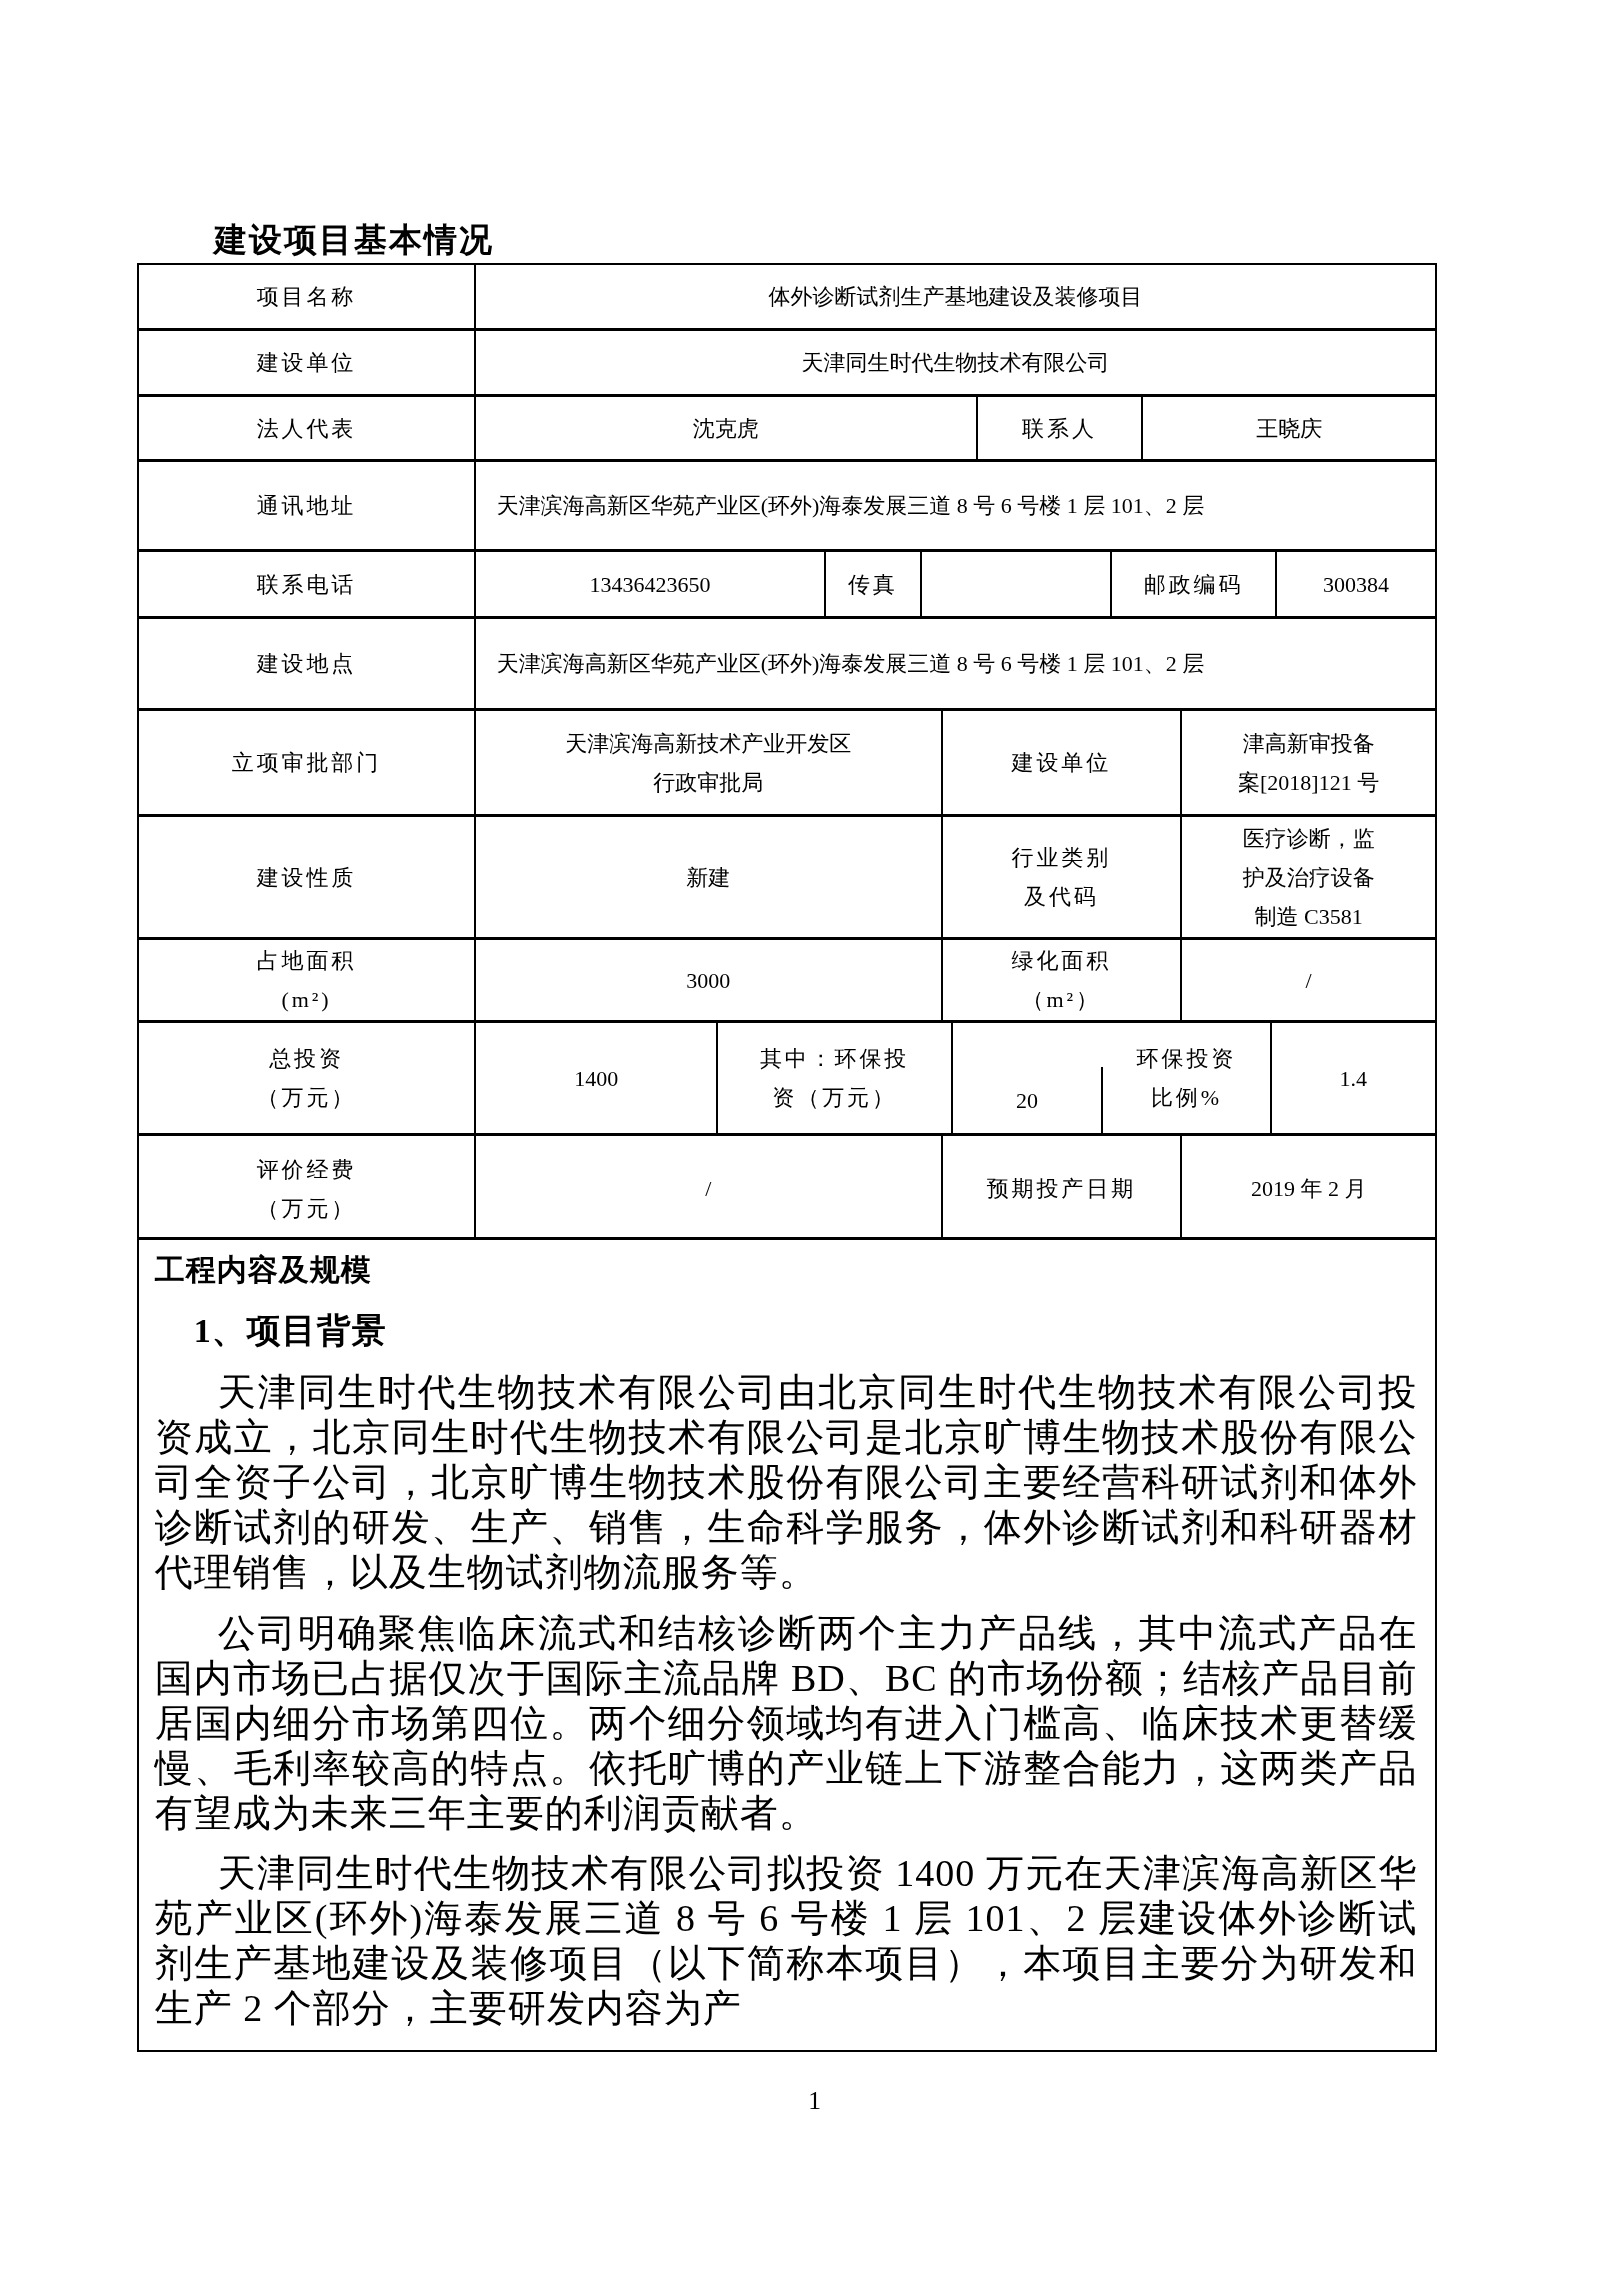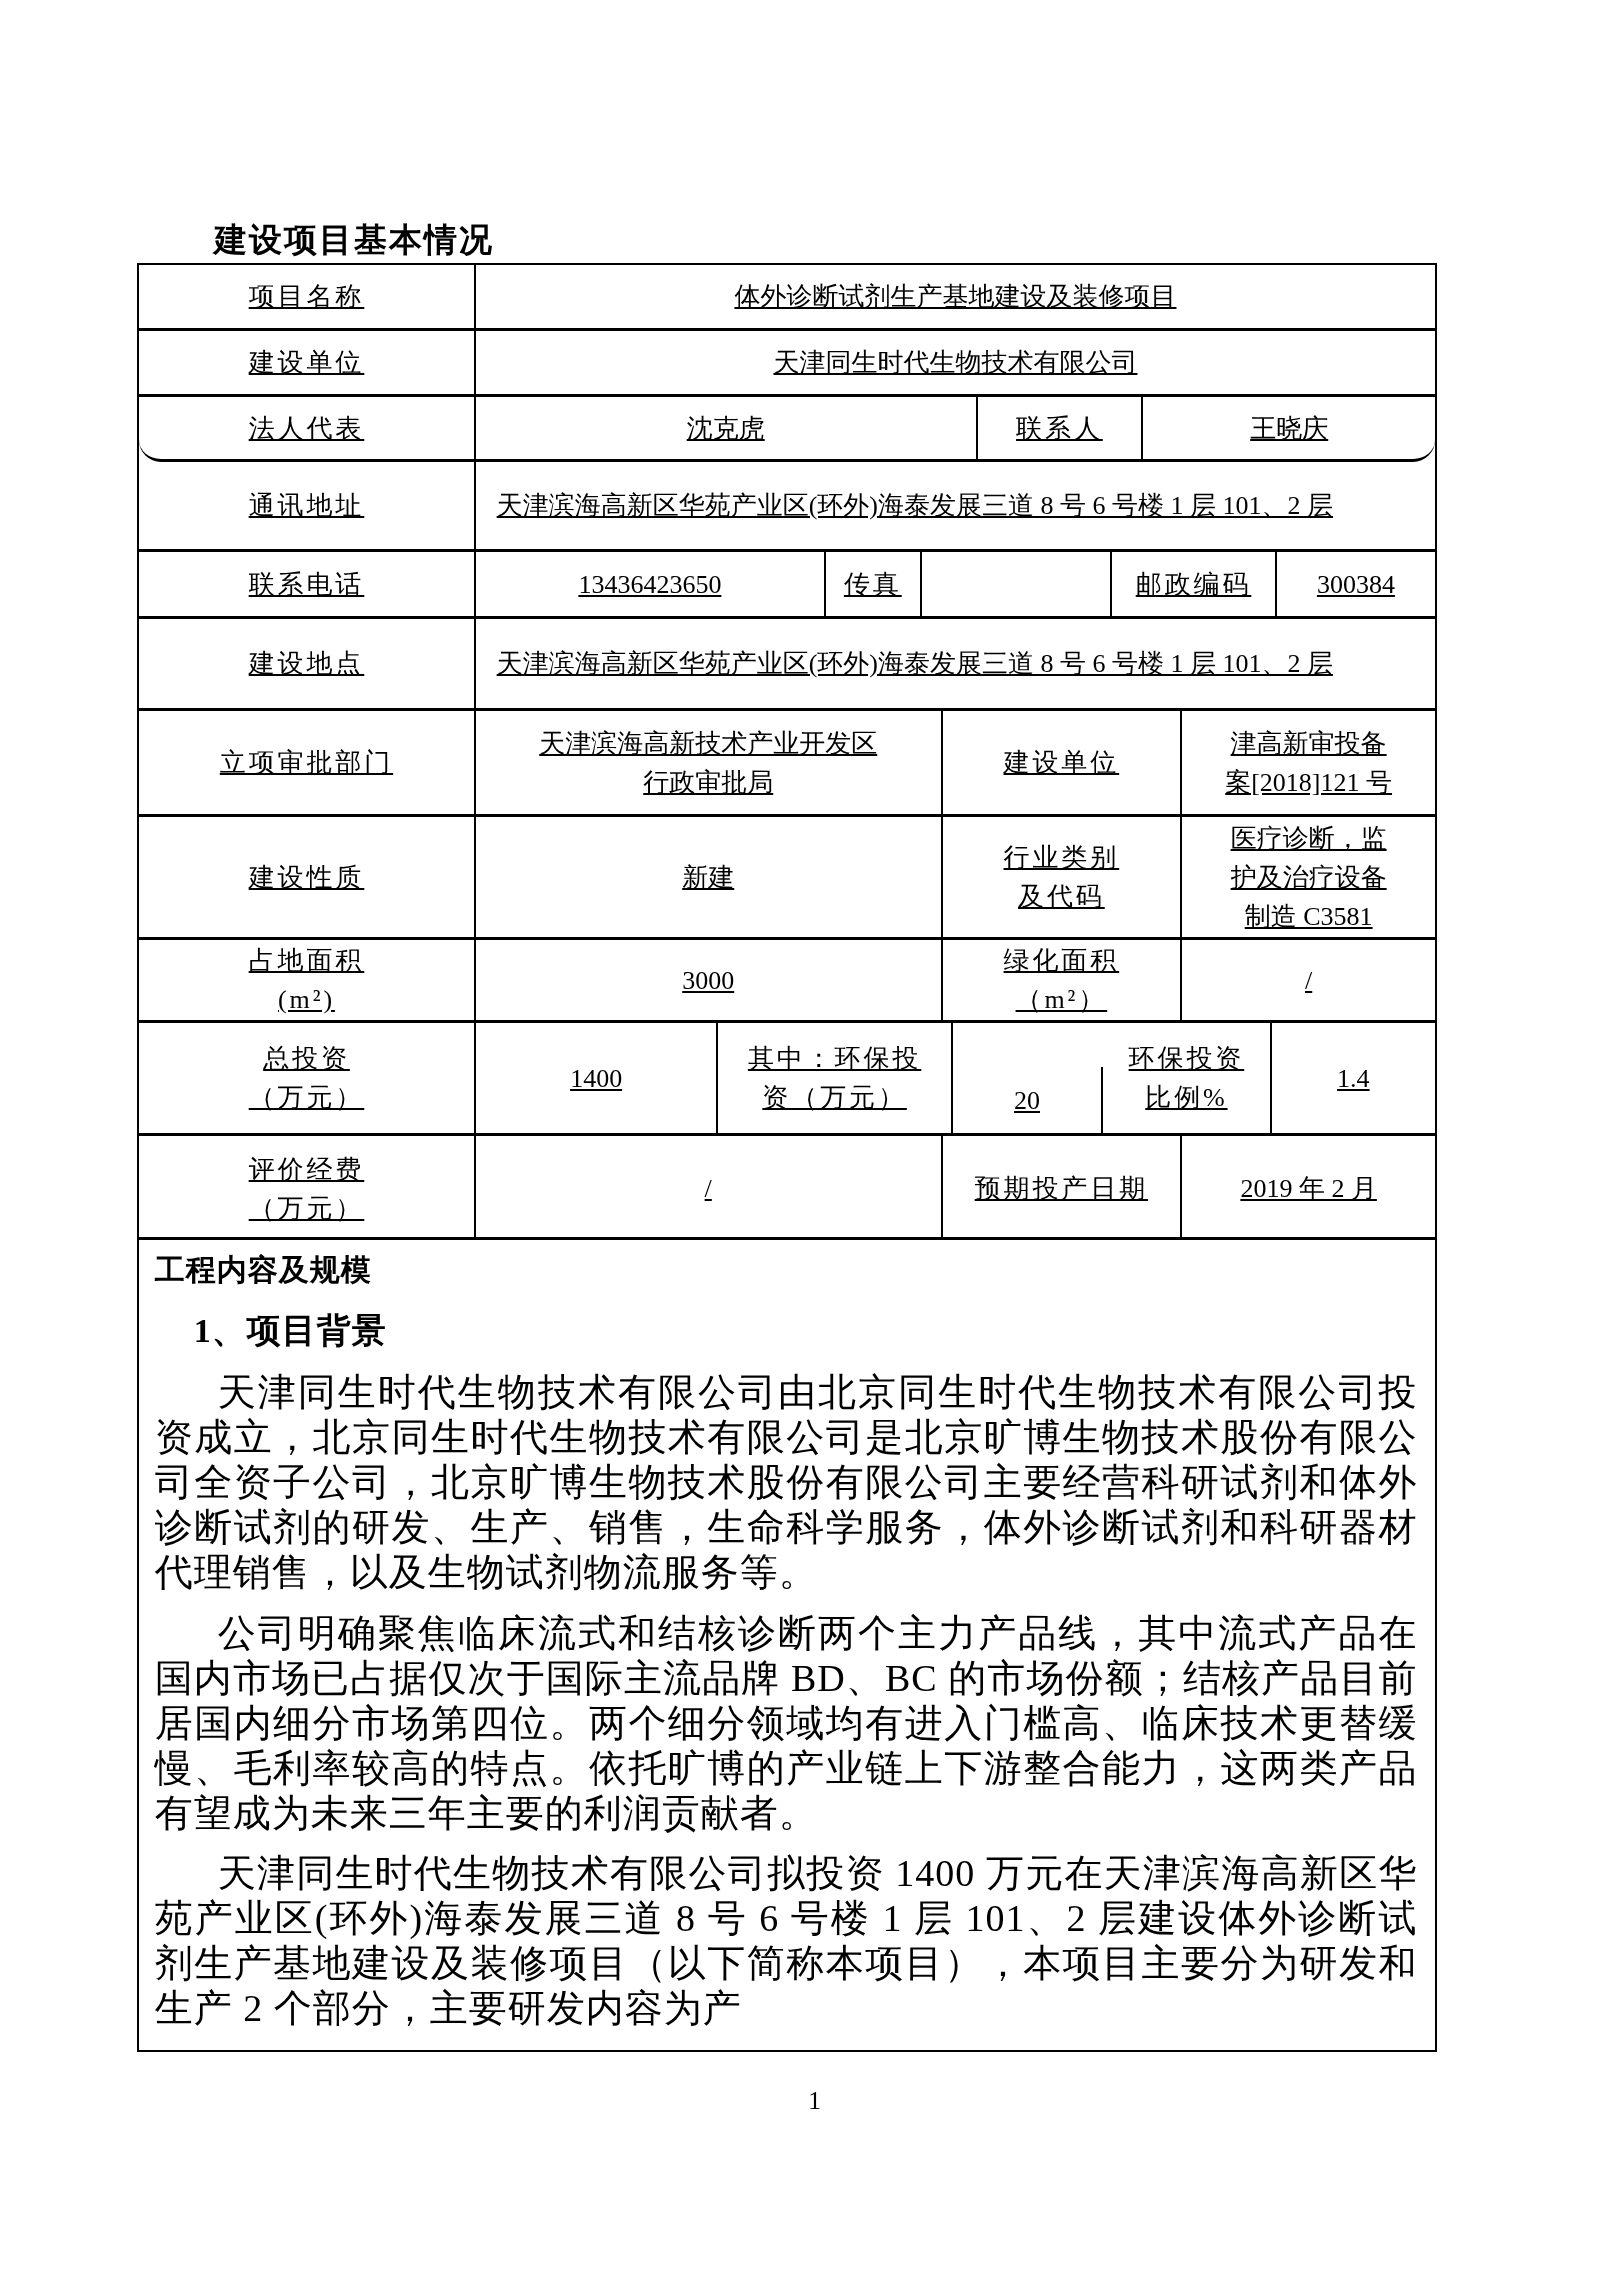--- a/index.html
+++ b/index.html
@@ -27,25 +27,24 @@
   .trow {
     display:flex; box-sizing:border-box;
     border-bottom:3.9px solid #000;
   }
   .trow.last { border-bottom:none; }
   .tcell {
     box-sizing:border-box;
     border-right:2.9px solid #000;
     display:flex; align-items:center; justify-content:center;
     text-align:center;
-    font-size:26px; line-height:39px;
+    font-size:22px; line-height:39px;
     white-space:pre-line;
     padding:2px 5.9px;
     overflow:hidden;
-    text-decoration:underline;
   }
   .tcell.lastc { border-right:none; }
   .tcell.left {
     justify-content:flex-start; text-align:justify; white-space:normal;
     padding:2px 13.7px; line-height:45px;margin-left:7px;
   }
   .lbl { letter-spacing:2.9px; }
 
   .w26  { flex:0 0 26%; }
   .w387 { flex:0 0 38.7%; }
@@ -56,21 +55,21 @@
   .w127 { flex:0 0 12.7%; }
   .w36  { flex:0 0 36%; }
   .w185 { flex:0 0 18.5%; }
   .w187 { flex:0 0 18.7%; }
   .w181 { flex:0 0 18.1%; }
   .w116 { flex:0 0 11.6%;margin-top:44px; }
   .w13  { flex:0 0 13%; }
   .grow { flex:1 1 auto; }
 
   .h67  { height:66px; }
-  .h66  { height:65px;border-radius:22px; }
+  .h66  { height:65px; }
   .h92  { height:90px; }
   .h68  { height:67px; }
   .h94  { height:92px; }
   .h108 { height:106px; }
   .h125 { height:123px; }
   .h85  { height:83px;justify-content:flex-end; }
   .h115 { height:113px; }
   .h107 { height:105px; }
 
   

